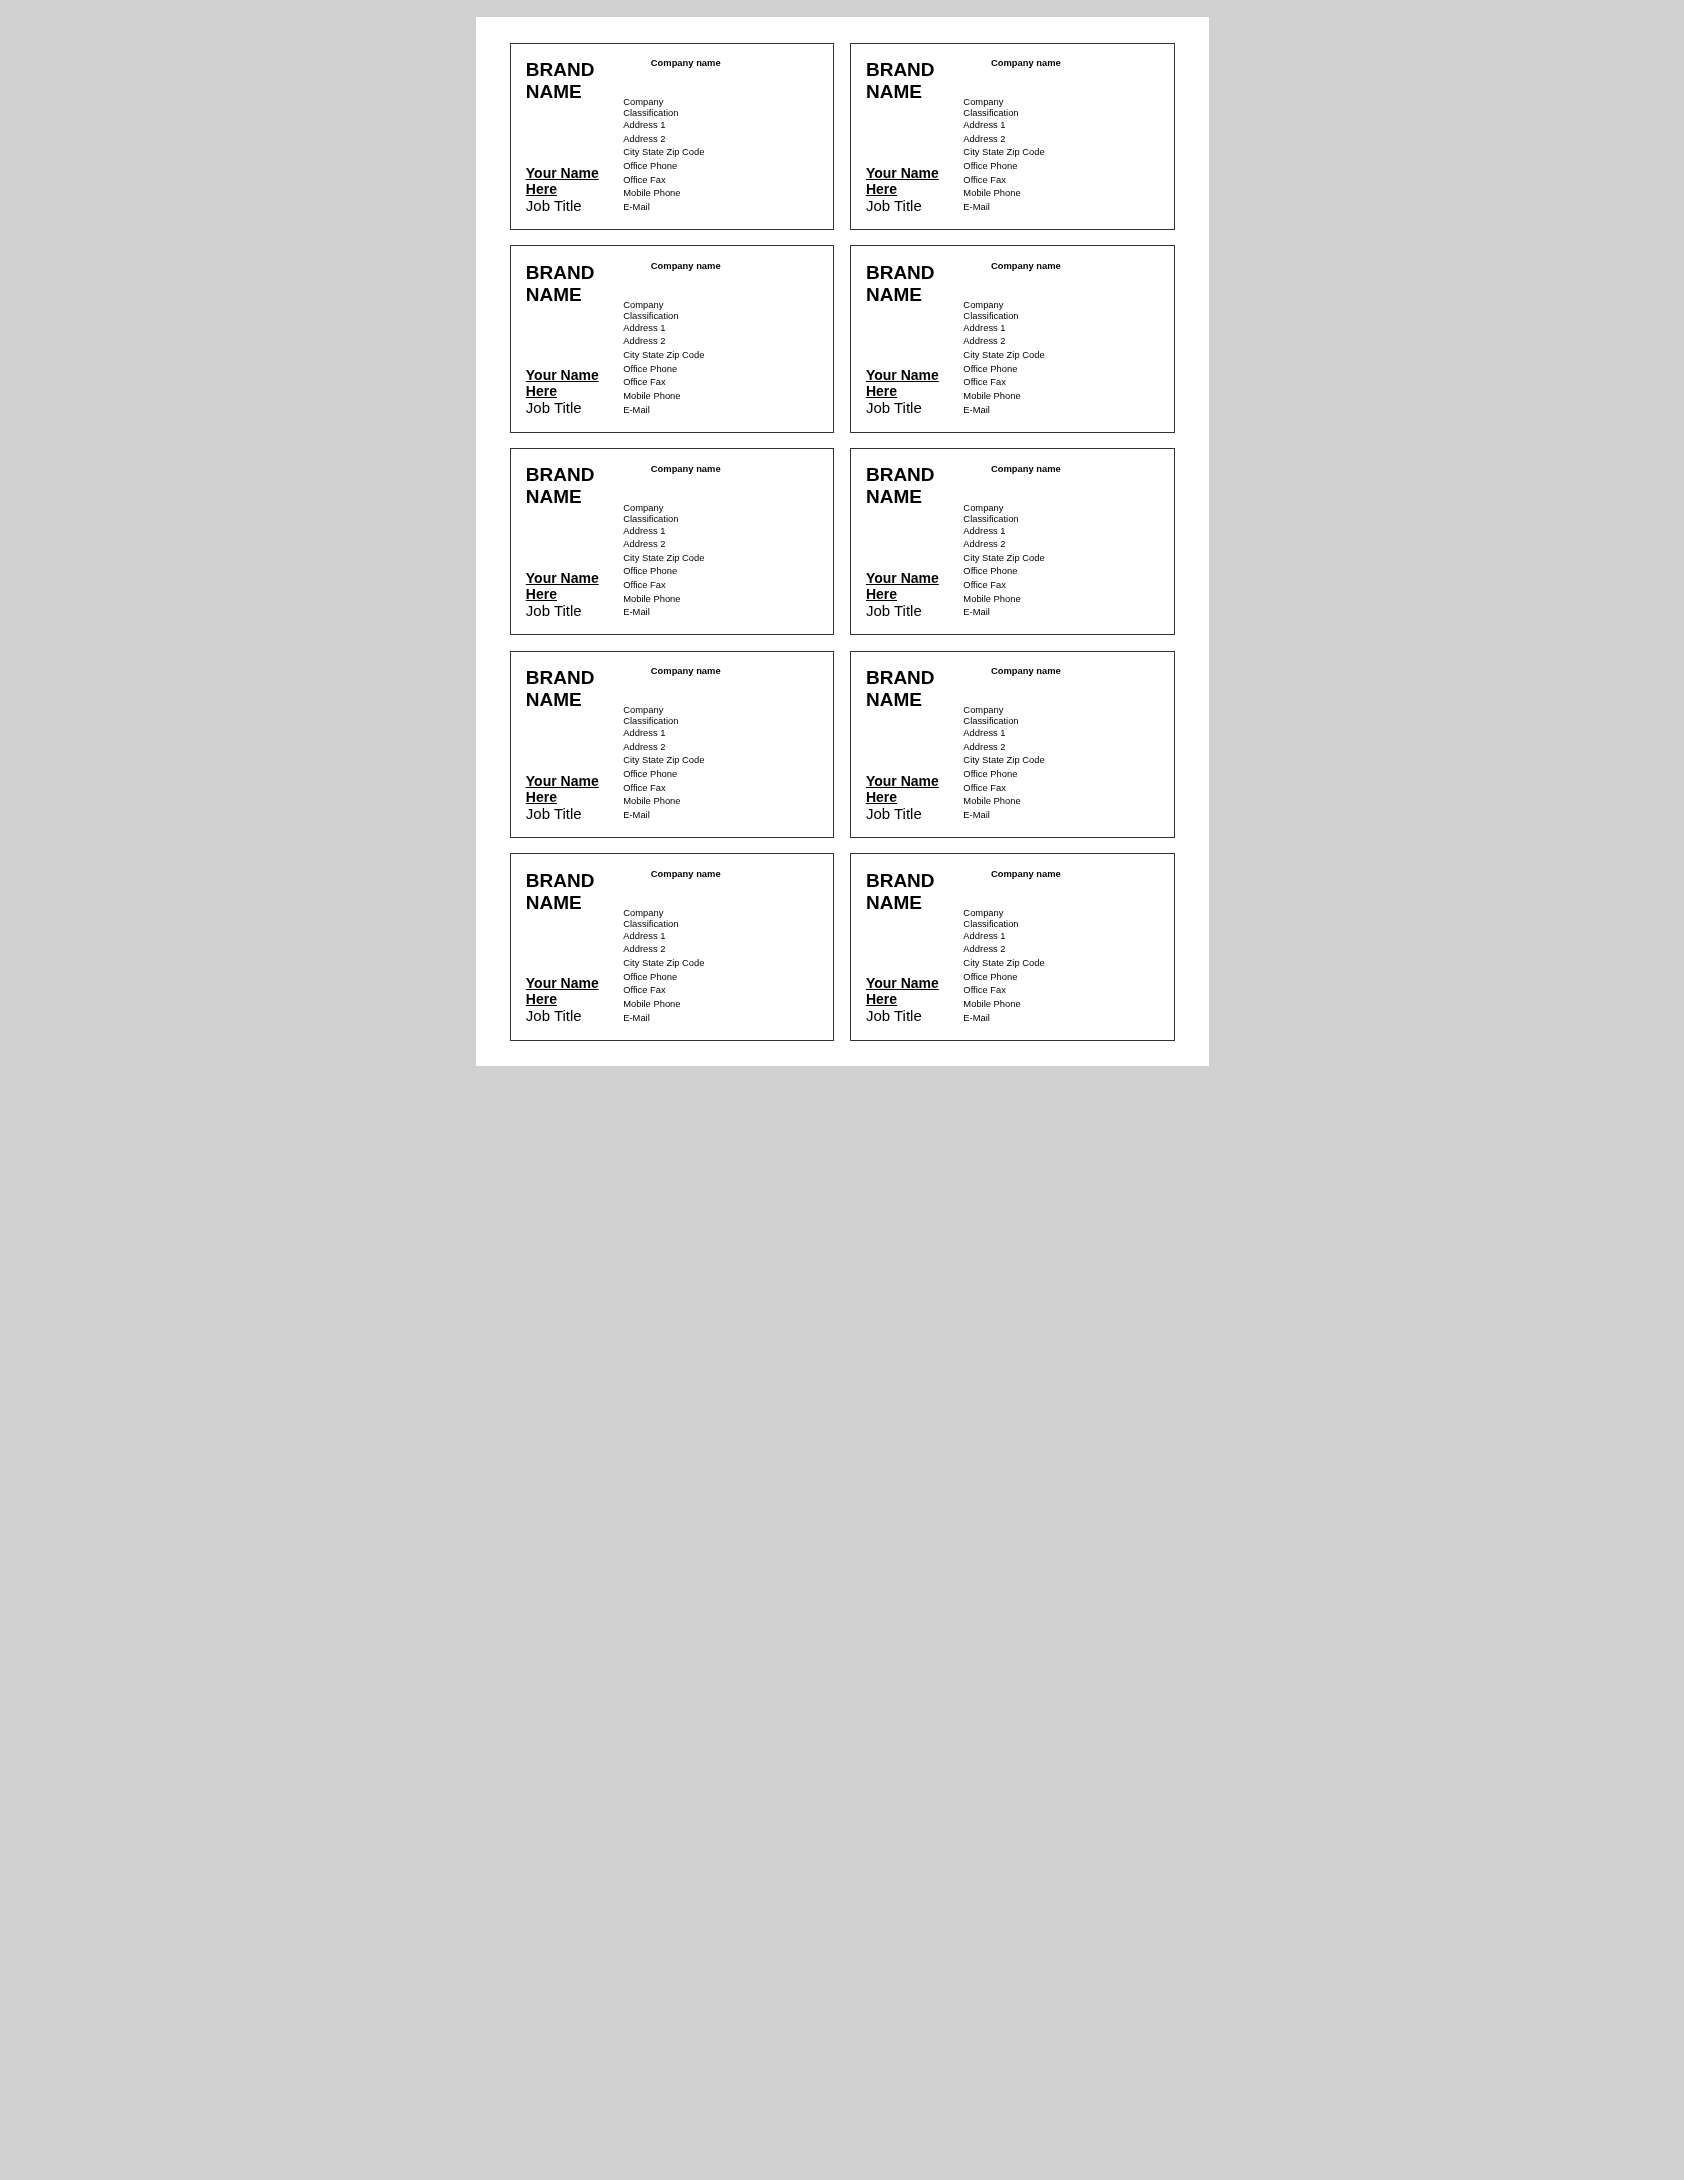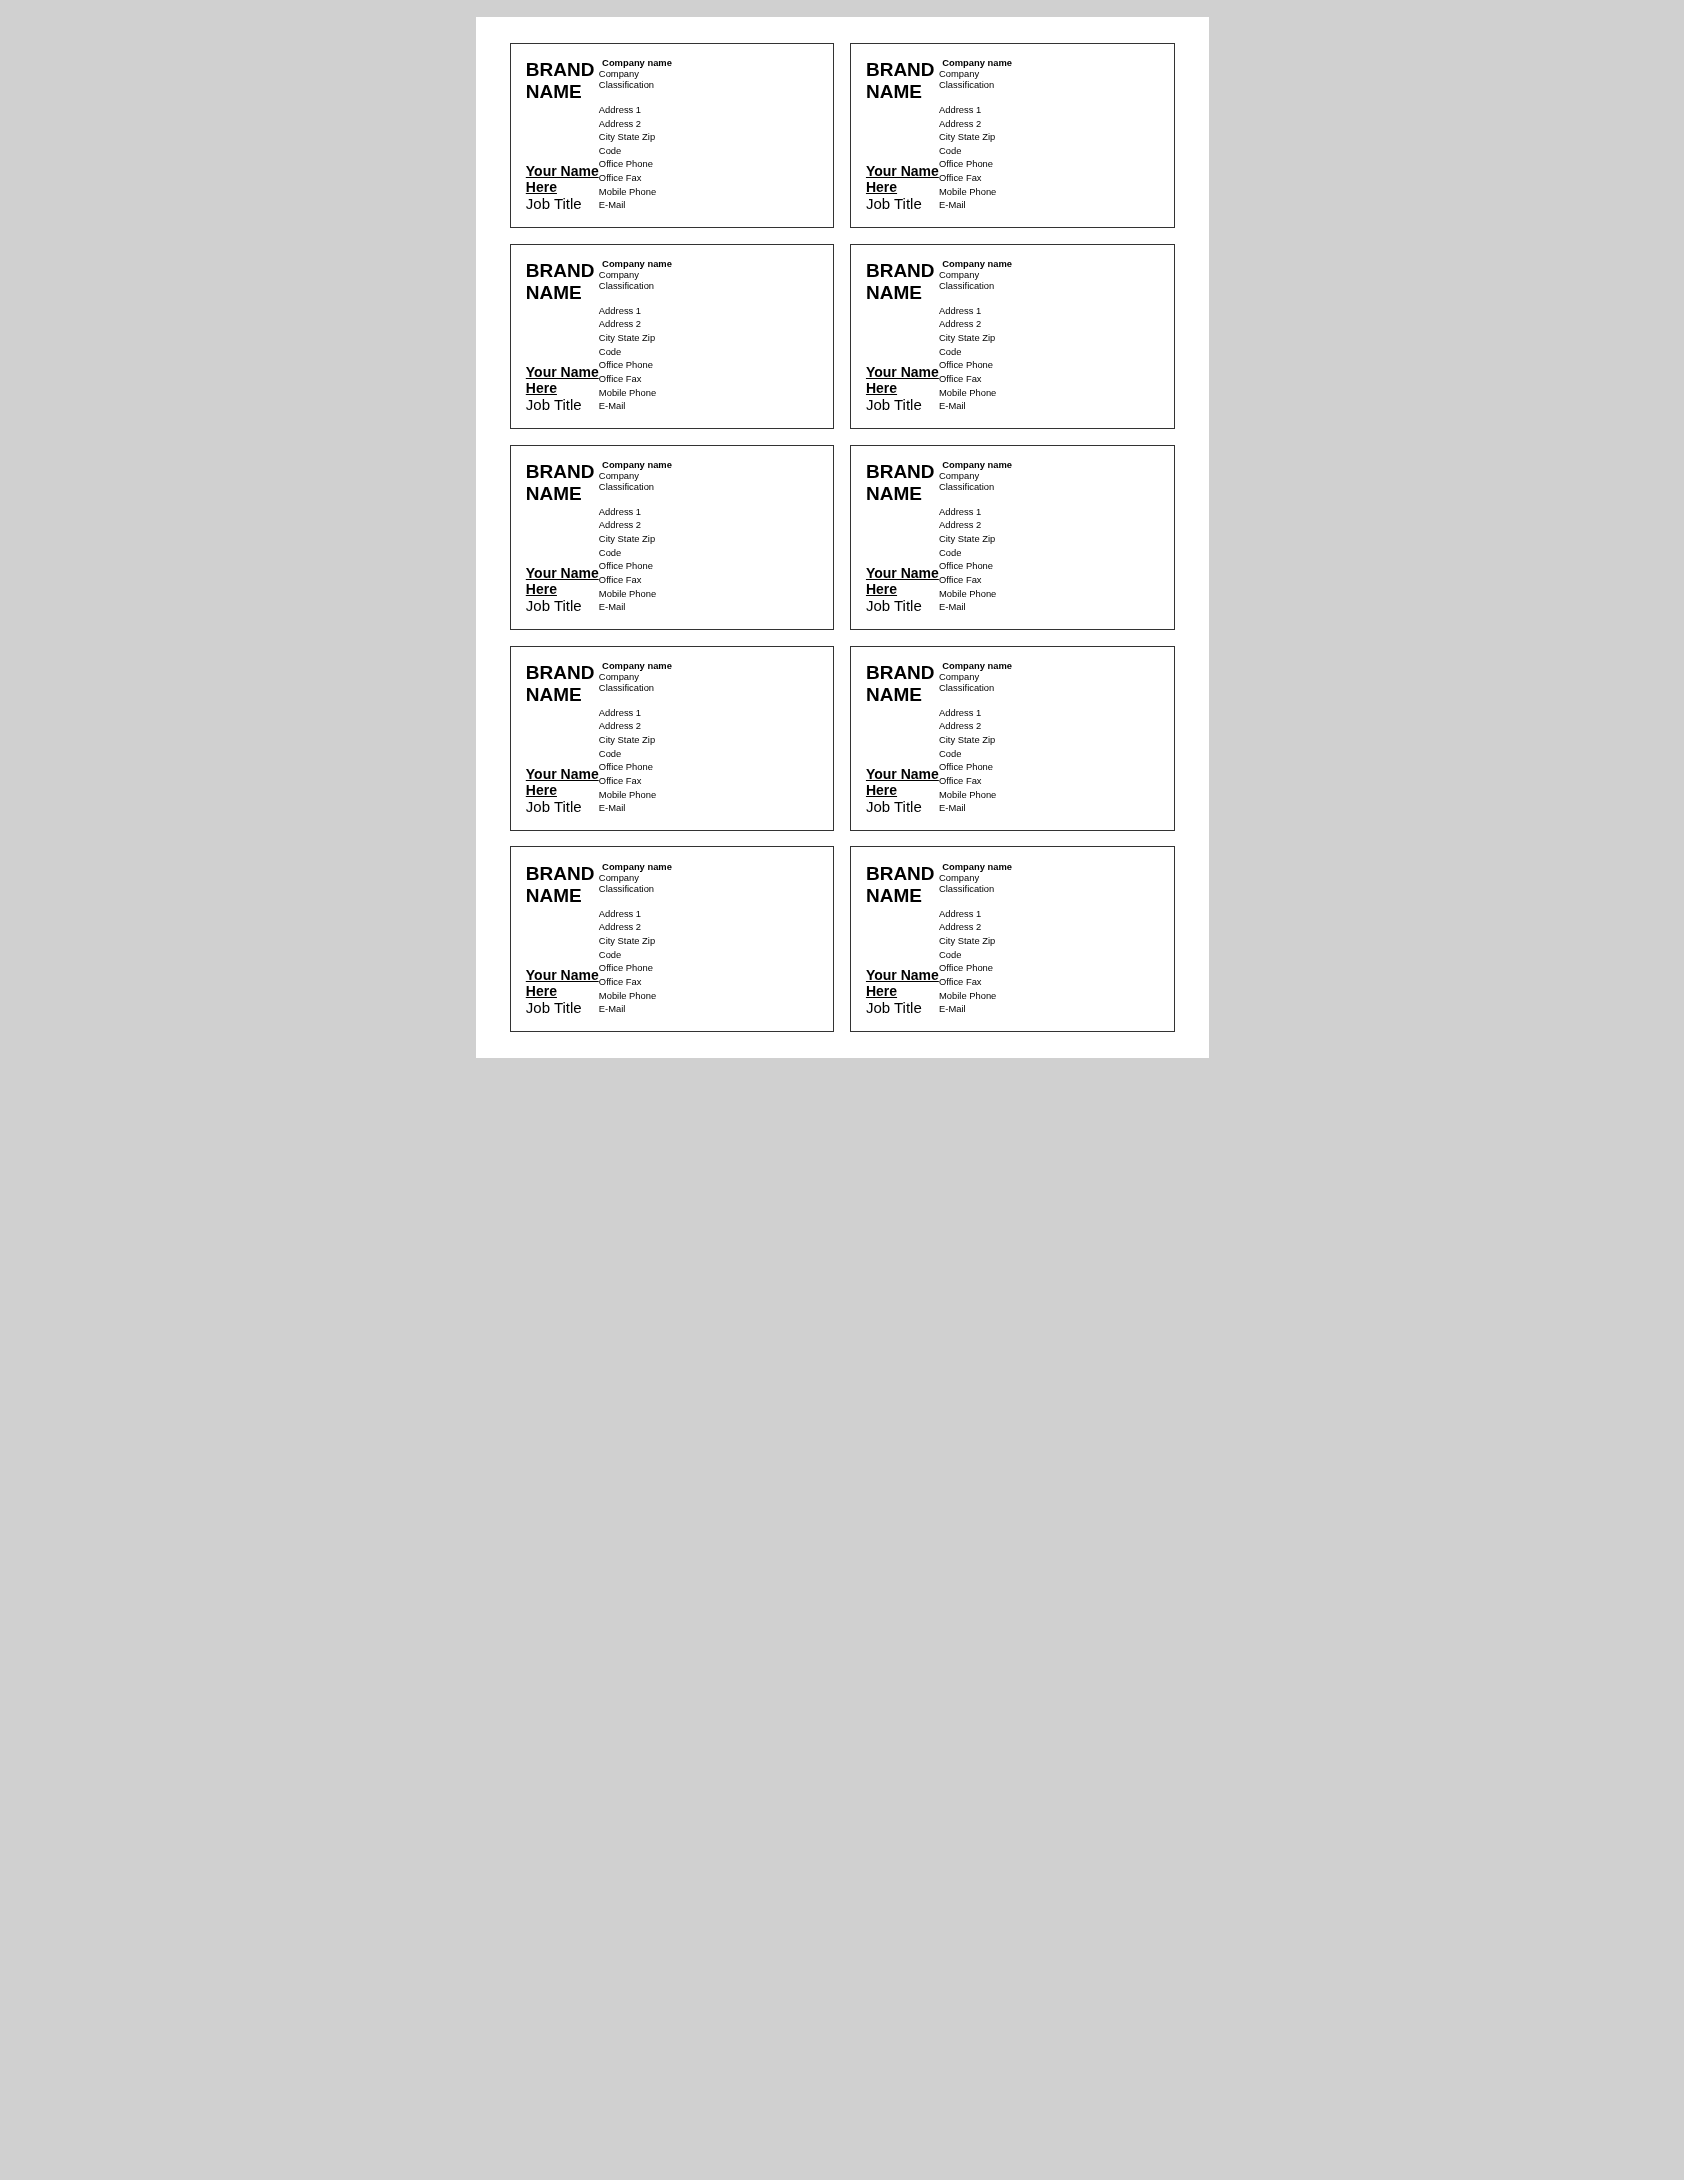--- a/index.html
+++ b/index.html
@@ -24,21 +24,21 @@
       padding: 25.6px 34px;
       display: grid;
       grid-template-columns: 1fr 1fr;
       gap: 15.3px;
     }
 
     .card {
       border: 0.9px solid #333;
       padding: 13.6px 15.3px 12px 15.3px;
       display: grid;
-      grid-template-columns: 1fr 1fr 1fr 1fr;
+      grid-template-columns: 1fr 1fr 1fr;
       grid-template-rows: auto auto auto;
       min-height: 166px;
       position: relative;
     }
 
     .card-brand {
       font-size: 19px;
       font-weight: 900;
       font-family: Arial Black, Arial, sans-serif;
       grid-column: 1;
@@ -55,20 +55,21 @@
 
     .card-company-name {
       font-size: 9.4px;
       font-weight: 700;
       text-align: right;
     }
 
     .card-company-classification {
       font-size: 9.4px;
       font-weight: 400;
+      margin-top: 28px;
     }
 
     .card-name-block {
       grid-column: 1;
       grid-row: 3;
       align-self: end;
       padding-bottom: 3.4px;
     }
 
     .card-your-name {

